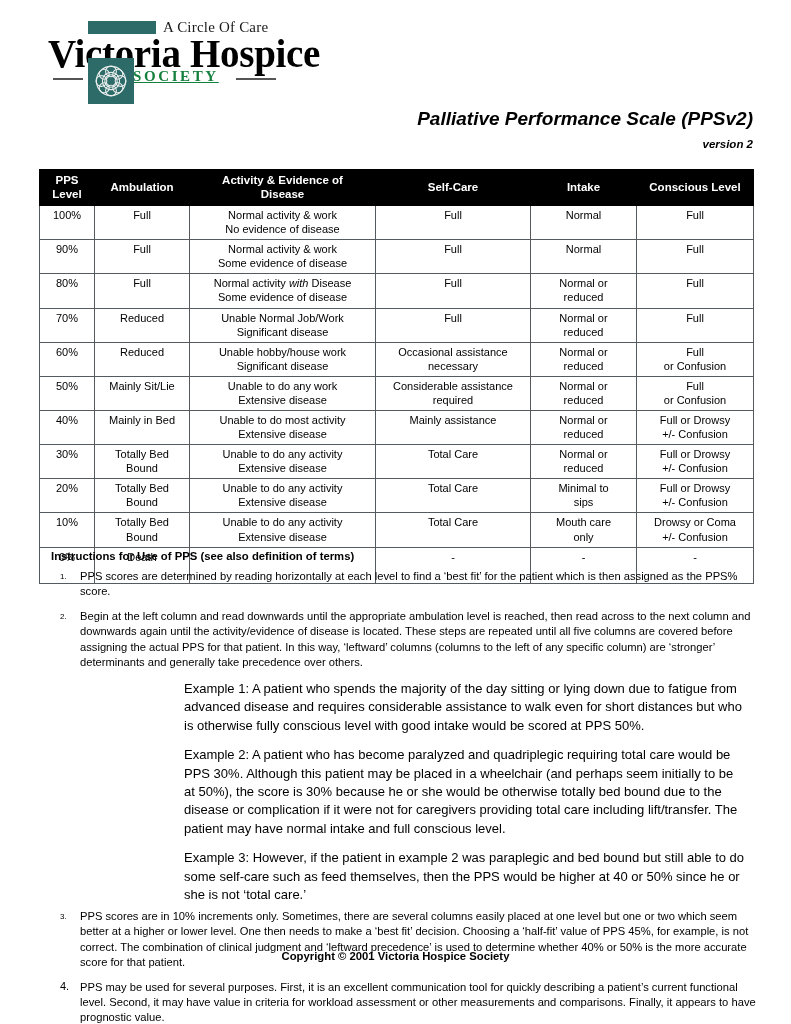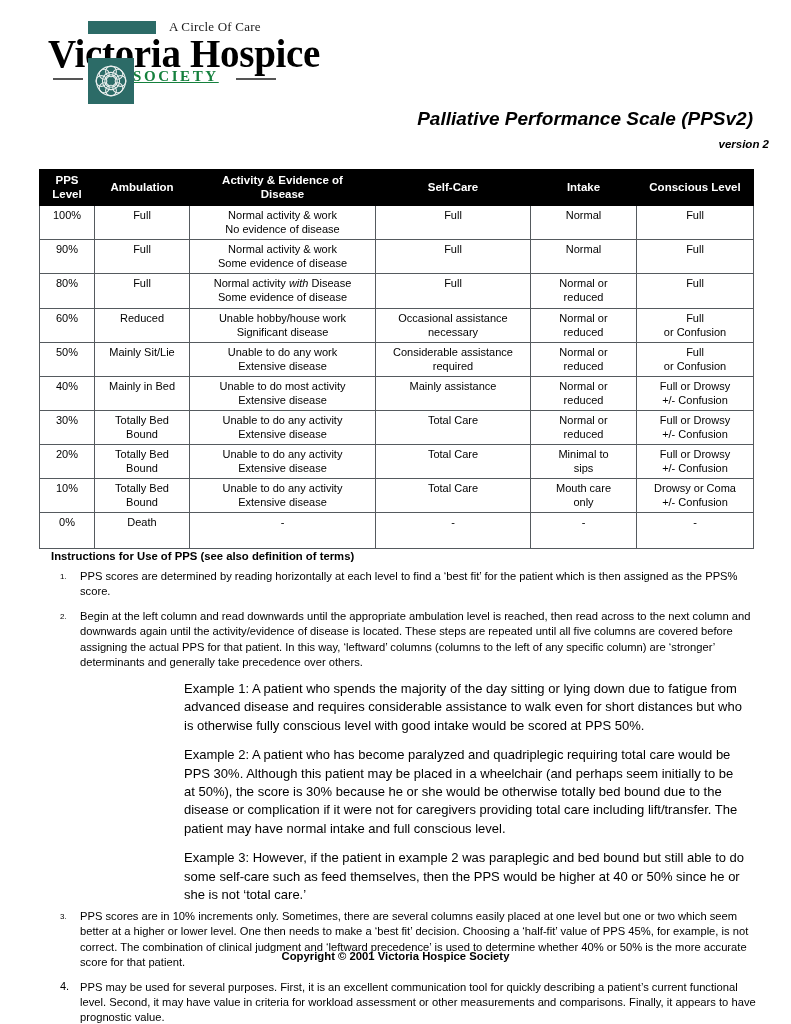--- a/index.html
+++ b/index.html
@@ -34,24 +34,24 @@
   .logo-topbar {
     position: absolute;
     left: 40px;
     top: 5px;
     width: 68px;
     height: 13px;
     background: #2c6b67;
   }
   .logo-tagline {
     position: absolute;
-    left: 121px;
+    left: 115px;
     top: 3px;
     font-family: "Liberation Serif", serif;
-    font-size: 13px;
+    font-size: 15px;
     letter-spacing: 0.2px;
     color: #1a1a1a;
     white-space: nowrap;
   }
   .logo-main {
     position: absolute;
     left: 0px;
     top: 15px;
     font-family: "Liberation Serif", serif;
     font-weight: bold;
@@ -104,21 +104,21 @@
     right: 38px;
     top: 108px;
     font-size: 19px;
     font-weight: bold;
     font-style: italic;
     text-align: right;
     white-space: nowrap;
   }
   .doc-subtitle {
     position: absolute;
-    right: 22px;
+    right: 38px;
     top: 138px;
     font-size: 11.5px;
     font-weight: bold;
     font-style: italic;
     text-align: right;
     white-space: nowrap;
   }
 
   
   .pps-table {
@@ -323,20 +323,37 @@
         <td>
           <span class="l1">Normal or</span>
           <span class="l2">reduced</span>
         </td>
         <td>
           <span class="l1">Full</span>
           <span class="l2"></span>
         </td>
       </tr>
 
+      <tr>
+        <td>70%</td>
+        <td>Reduced</td>
+        <td>
+          <span class="l1">Unable Normal Job/Work</span>
+          <span class="l2">Significant disease</span>
+        </td>
+        <td>Full</td>
+        <td>
+          <span class="l1">Normal or</span>
+          <span class="l2">reduced</span>
+        </td>
+        <td>
+          <span class="l1">Full</span>
+          <span class="l2"></span>
+        </td>
+      </tr>
 
       <tr>
         <td>60%</td>
         <td>Reduced</td>
         <td>
           <span class="l1">Unable hobby/house work</span>
           <span class="l2">Significant disease</span>
         </td>
         <td>
           <span class="l1">Occasional assistance</span>

